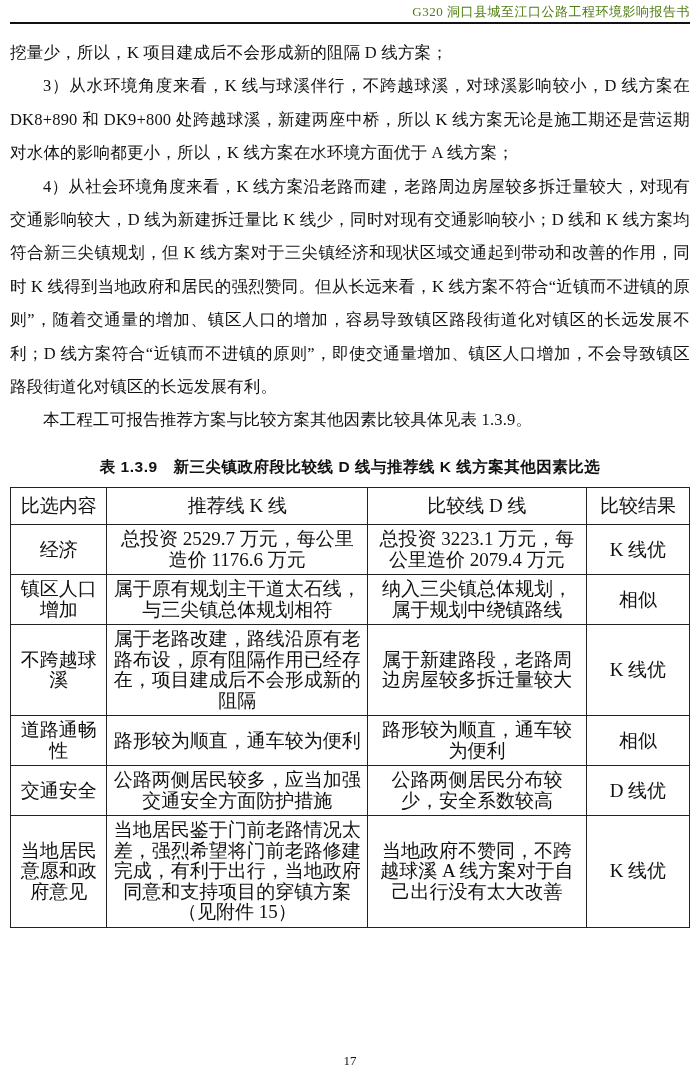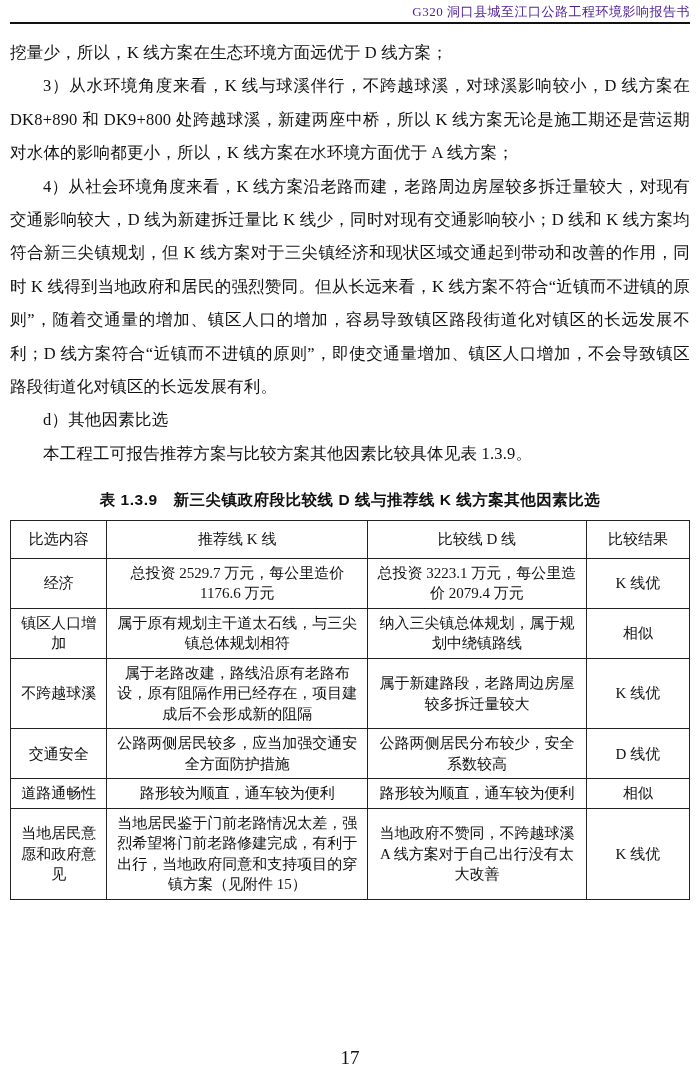--- a/index.html
+++ b/index.html
@@ -9,21 +9,21 @@
     margin:0 auto;
     background:#ffffff;
     font-family:"Liberation Serif","DejaVu Serif",serif;
     color:#111;
     overflow:hidden;
   }
   .page-header {
     position:absolute; top:3px; left:10px; right:10px;
     text-align:right;
     font-size:13px; line-height:18px;
-    color:#4c1d95;
+    color:#4d7c0f;
     letter-spacing:0.5px;
   }
   .header-rule {
     position:absolute; top:22px; left:10px; right:10px;
     border-top:2px solid #111;
     height:0;
   }
   .content {
     position:absolute; top:36px; left:10px; width:680px;
   }
@@ -40,56 +40,55 @@
     text-align:center;
     font-family:"Liberation Sans","DejaVu Sans",sans-serif;
     font-weight:bold;
     font-size:15.5px;
     letter-spacing:0.5px;
   }
   table.cmp {
     width:100%;
     border-collapse:collapse;
     table-layout:fixed;
-    font-size:15px;
+    font-size:19px;
   }
   table.cmp th, table.cmp td {
     border:1.4px solid #222;
     text-align:center;
     vertical-align:middle;
     padding:4px 6px;
     line-height:20.5px;
     font-weight:normal;
     word-break:break-word;
   }
   table.cmp th { padding:8px 6px; }
   col.c1 { width:14.2%; }
   col.c2 { width:38.4%; }
   col.c3 { width:32.2%; }
   col.c4 { width:15.2%; }
   .page-number {
     position:absolute; bottom:14px; left:0; right:0;
     text-align:center;
-    font-size:19px;
+    font-size:13px;
     color:#111;
   }
 </style>
 </head>
 <body>
 
 <div class="page">
 
   <div class="page-header">G320 洞口县城至江口公路工程环境影响报告书</div>
   <div class="header-rule"></div>
 
   <div class="content">
-    <p>挖量少，所以，K 线方案在生态环境方面远优于 D 线方案；</p>
+    <p>挖量少，所以，K 项目建成后不会形成新的阻隔 D 线方案；</p>
     <p class="indent">3）从水环境角度来看，K 线与球溪伴行，不跨越球溪，对球溪影响较小，D 线方案在 DK8+890 和 DK9+800 处跨越球溪，新建两座中桥，所以 K 线方案无论是施工期还是营运期对水体的影响都更小，所以，K 线方案在水环境方面优于 A 线方案；</p>
     <p class="indent">4）从社会环境角度来看，K 线方案沿老路而建，老路周边房屋较多拆迁量较大，对现有交通影响较大，D 线为新建拆迁量比 K 线少，同时对现有交通影响较小；D 线和 K 线方案均符合新三尖镇规划，但 K 线方案对于三尖镇经济和现状区域交通起到带动和改善的作用，同时 K 线得到当地政府和居民的强烈赞同。但从长远来看，K 线方案不符合“近镇而不进镇的原则”，随着交通量的增加、镇区人口的增加，容易导致镇区路段街道化对镇区的长远发展不利；D 线方案符合“近镇而不进镇的原则”，即使交通量增加、镇区人口增加，不会导致镇区路段街道化对镇区的长远发展有利。</p>
-    <p class="indent">d）其他因素比选</p>
     <p class="indent">本工程工可报告推荐方案与比较方案其他因素比较具体见表 1.3.9。</p>
 
     <div class="table-caption">表 1.3.9　新三尖镇政府段比较线 D 线与推荐线 K 线方案其他因素比选</div>
 
     <table class="cmp">
       <colgroup>
         <col class="c1">
           <col class="c2">
           <col class="c3">
           <col class="c4">
@@ -115,30 +114,30 @@
           <td>纳入三尖镇总体规划，属于规划中绕镇路线</td>
           <td>相似</td>
         </tr>
         <tr>
           <td>不跨越球溪</td>
           <td>属于老路改建，路线沿原有老路布设，原有阻隔作用已经存在，项目建成后不会形成新的阻隔</td>
           <td>属于新建路段，老路周边房屋较多拆迁量较大</td>
           <td>K 线优</td>
         </tr>
         <tr>
+          <td>道路通畅性</td>
+          <td>路形较为顺直，通车较为便利</td>
+          <td>路形较为顺直，通车较为便利</td>
+          <td>相似</td>
+        </tr>
+        <tr>
           <td>交通安全</td>
           <td>公路两侧居民较多，应当加强交通安全方面防护措施</td>
           <td>公路两侧居民分布较少，安全系数较高</td>
           <td>D 线优</td>
-        </tr>
-        <tr>
-          <td>道路通畅性</td>
-          <td>路形较为顺直，通车较为便利</td>
-          <td>路形较为顺直，通车较为便利</td>
-          <td>相似</td>
         </tr>
         <tr>
           <td>当地居民意愿和政府意见</td>
           <td>当地居民鉴于门前老路情况太差，强烈希望将门前老路修建完成，有利于出行，当地政府同意和支持项目的穿镇方案（见附件 15）</td>
           <td>当地政府不赞同，不跨越球溪 A 线方案对于自己出行没有太大改善</td>
           <td>K 线优</td>
         </tr>
       </tbody>
     </table>
   </div>

